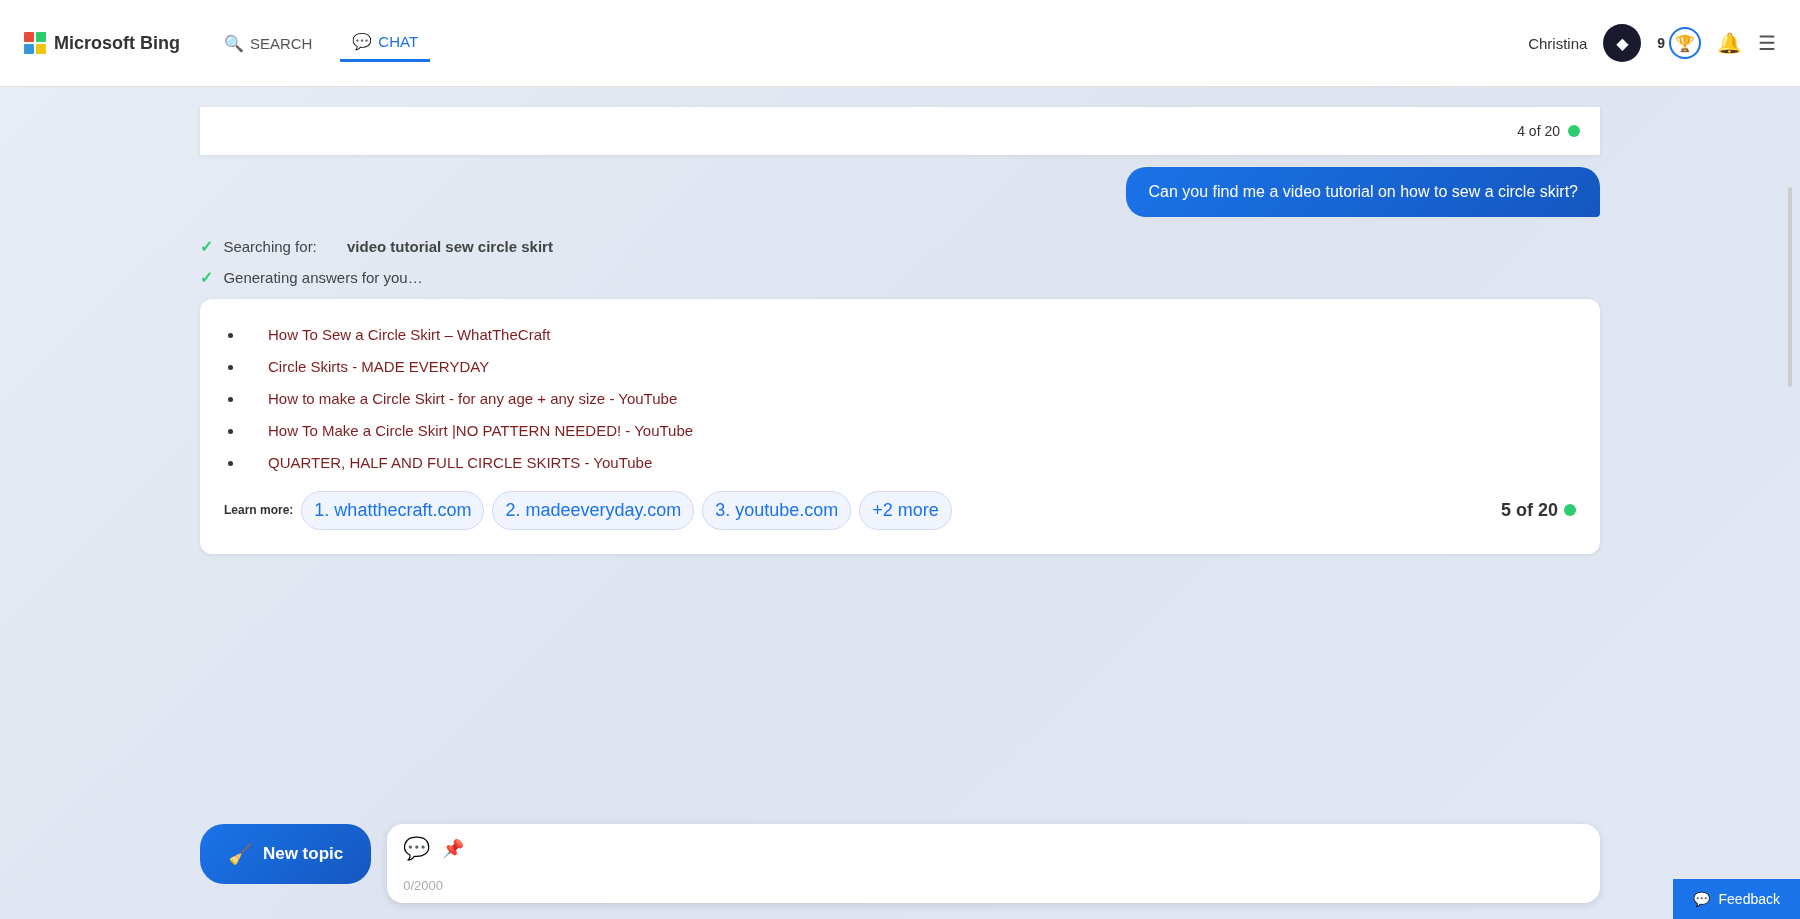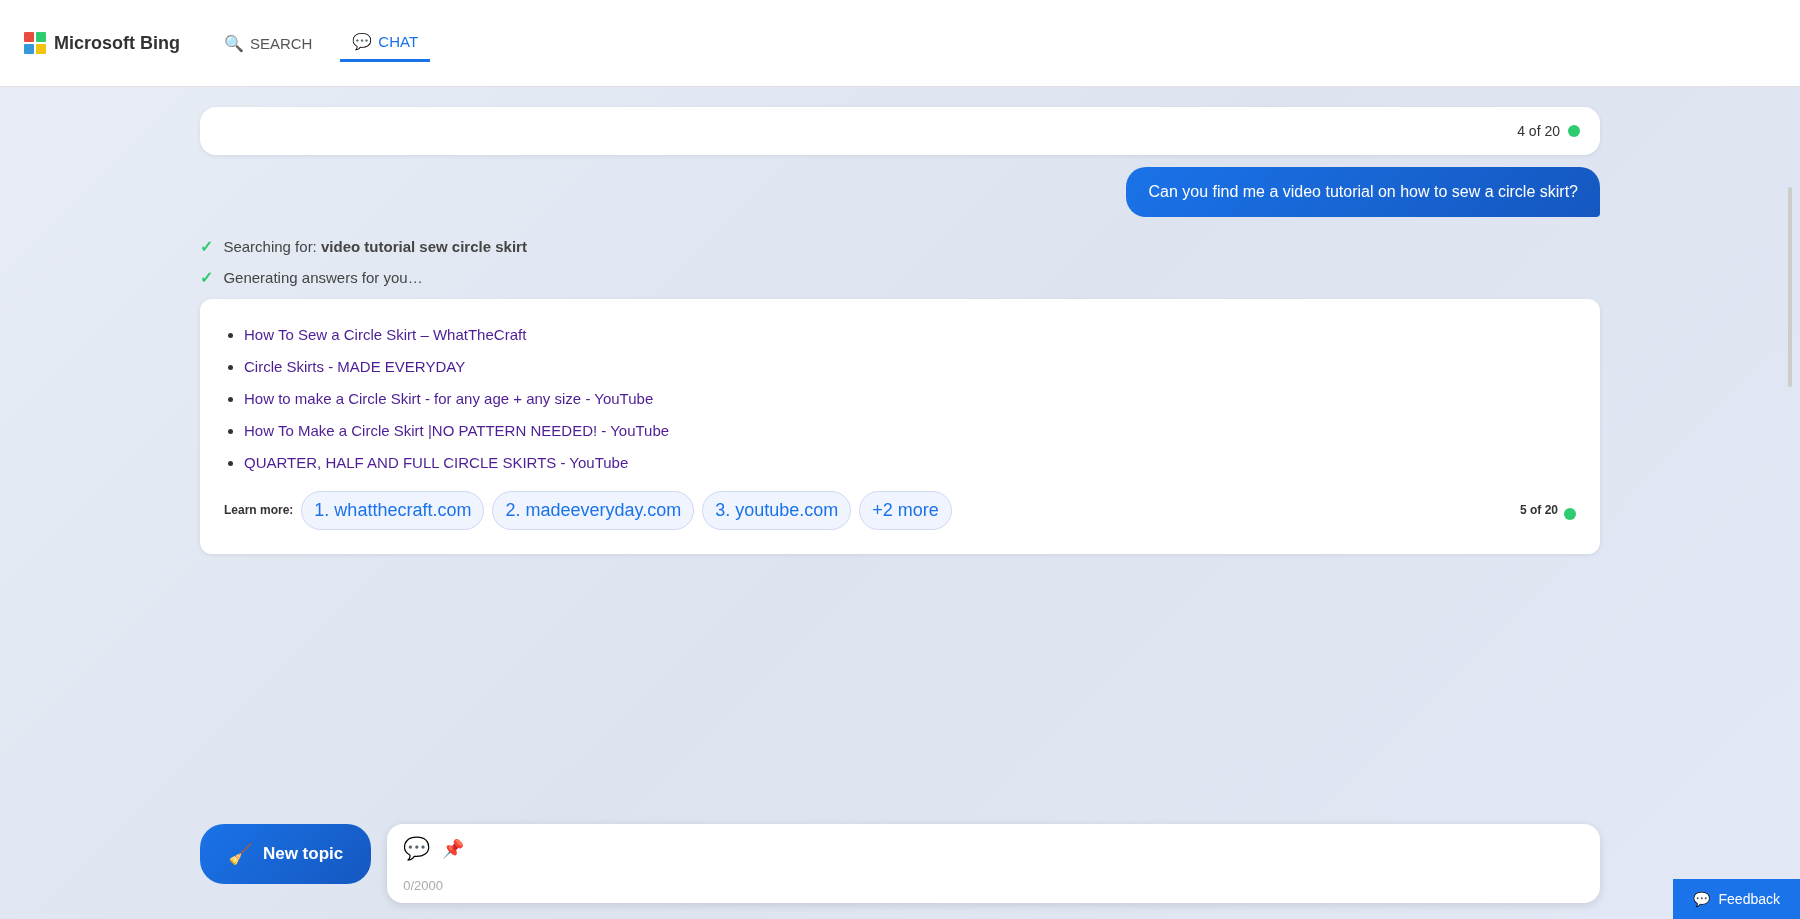--- a/index.html
+++ b/index.html
@@ -128,21 +128,21 @@
       flex: 1;
       display: flex;
       flex-direction: column;
       padding: 20px 200px 0 200px;
       overflow: hidden;
     }
 
     
     .prev-message-area {
       background: white;
-      border-radius: 16px;
+      border-radius: 0;
       padding: 16px 20px;
       margin-bottom: 12px;
       box-shadow: 0 1px 4px rgba(0,0,0,0.08);
       display: flex;
       justify-content: space-between;
       align-items: center;
     }
     .message-count {
       display: flex;
       align-items: center;
@@ -181,20 +181,21 @@
       font-size: 15px;
       color: #444;
     }
     .check-icon {
       color: #2ecc71;
       font-size: 16px;
       font-weight: bold;
     }
     .status-text strong {
       font-weight: 700;
+      margin-left: 26px;
     }
 
     
     .bot-card {
       background: white;
       border-radius: 12px;
       padding: 24px;
       box-shadow: 0 1px 4px rgba(0,0,0,0.08);
       margin-bottom: 16px;
       font-size: 15px;
@@ -203,22 +204,23 @@
     }
     .bot-card p { margin-bottom: 12px; }
     .bot-card ul {
       padding-left: 20px;
       margin-bottom: 12px;
     }
     .bot-card ul li {
       margin-bottom: 8px;
     }
     .bot-card ul li a {
-      color: #4c1d95;
+      color: #7f1d1d;
       text-decoration: none;
+      margin-left: 24px;
     }
 
     
     .learn-more {
       display: flex;
       align-items: center;
       gap: 8px;
       margin-top: 16px;
       flex-wrap: wrap;
     }
@@ -232,24 +234,24 @@
       border: 1px solid #d0d8f0;
       border-radius: 20px;
       padding: 4px 12px;
       font-size: 18px;
       color: #1a73e8;
       cursor: pointer;
       text-decoration: none;
     }
     .learn-more-count {
       display: flex;
-      align-items: flex-end;
+      align-items: center;
       gap: 6px;
       margin-left: auto;
-      font-size: 12px;
+      font-size: 18px;
       font-weight: 700;
       color: #333;
     }
 
     
     .bottom-bar {
       position: fixed;
       bottom: 0;
       left: 0;
       right: 0;
@@ -361,20 +363,30 @@
   <nav class="nav-item">
     <span class="nav-icon">🔍</span>
     <span>SEARCH</span>
   </nav>
 
   <nav class="nav-item active">
     <span class="nav-icon">💬</span>
     <span>CHAT</span>
   </nav>
 
+  <div class="header-right">
+    <span class="user-name">Christina</span>
+    <div class="avatar">◆</div>
+    <div class="points-badge">
+      <span>9</span>
+      <div class="trophy-icon">🏆</div>
+    </div>
+    <span class="bell-icon">🔔</span>
+    <span class="menu-icon">☰</span>
+  </div>
 </header>
 
 <div class="main">
   <div class="chat-area">
 
     <div class="prev-message-area">
       <div class="message-count">
         <span>4 of 20</span>
         <div class="green-dot"></div>
       </div>

